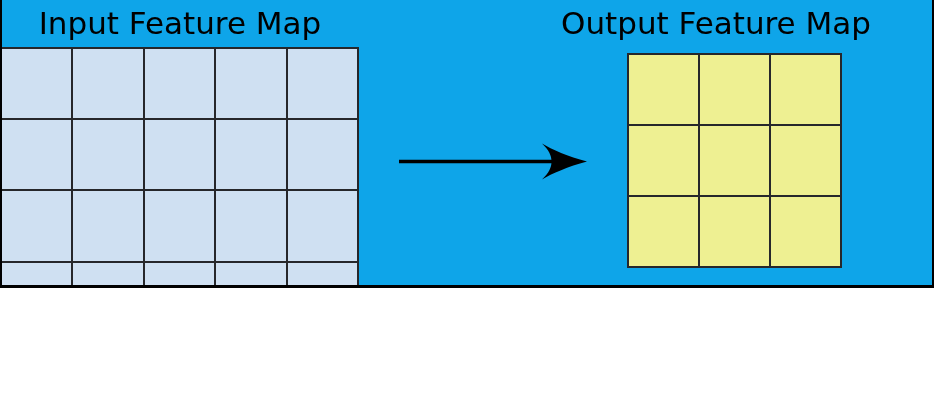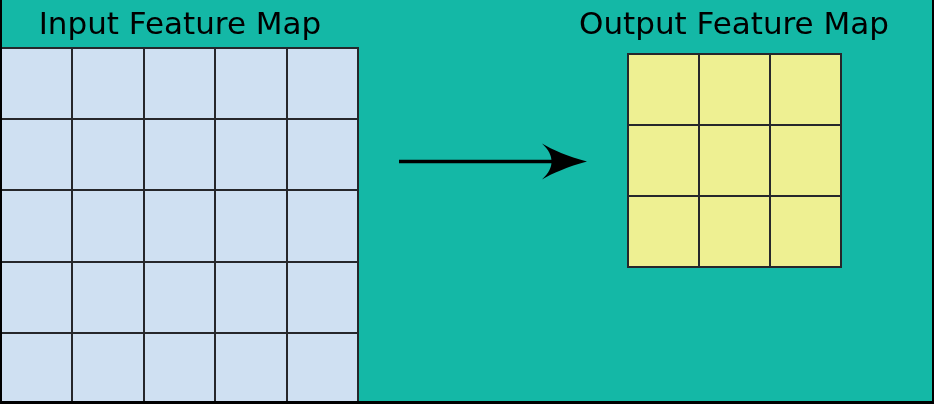--- a/index.html
+++ b/index.html
@@ -4,40 +4,40 @@
 <style>
   html, body {
     margin: 0;
     padding: 0;
     background: #ffffff;
     font-family: "DejaVu Sans", "Liberation Sans", sans-serif;
   }
   .canvas {
     position: relative;
     width: 934px;
-    height: 404px;
+    height: 288px;
     box-sizing: border-box;
-    background: #14b8a6;
+    background: #0ea5e9;
     border-left: 2px solid #000;
     border-right: 2px solid #000;
     border-bottom: 3px solid #000;
     overflow: hidden;
   }
   .map-title {
     position: absolute;
     top: 0;
     height: 46px;
     line-height: 46px;
     text-align: center;
     font-size: 31px;
     color: #000000;
     white-space: nowrap;
   }
   .input-title { left: 0; width: 356px; }
-  .output-title { left: 542px; width: 380px; }
+  .output-title { left: 524px; width: 380px; }
   .feature-grid {
     position: absolute;
     display: grid;
     gap: 2px;
     padding: 2px;
     box-sizing: border-box;
   }
   .input-grid {
     left: -2px;
     top: 47px;

